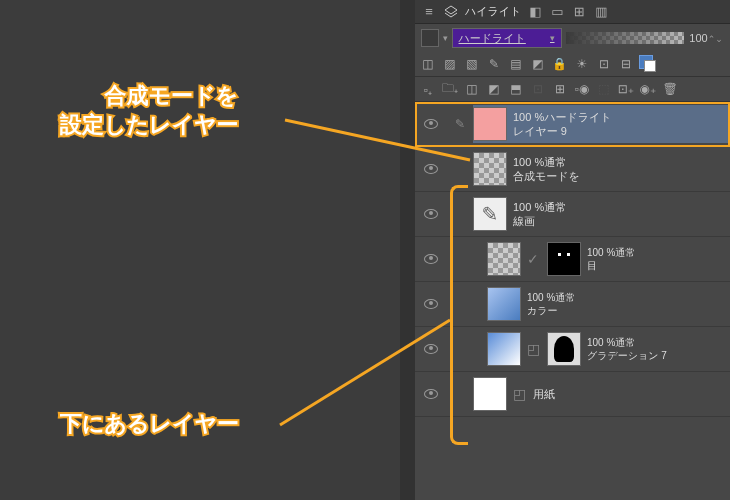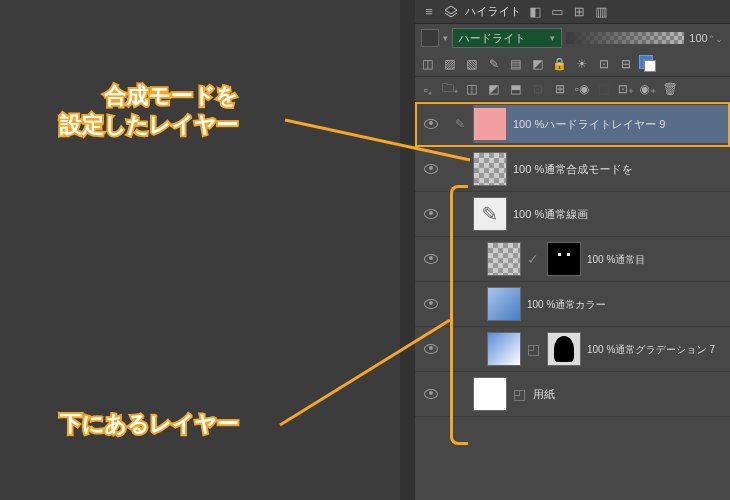--- a/index.html
+++ b/index.html
@@ -5,21 +5,21 @@
 * { box-sizing: border-box; margin: 0; padding: 0; }
 body { width: 730px; height: 500px; background: #323232; font-family: "Meiryo", sans-serif; overflow: hidden; position: relative; }
 .canvas { position: absolute; left: 0; top: 0; width: 400px; height: 500px; background: #3c3c3c; }
 .panel { position: absolute; right: 0; top: 0; width: 315px; height: 500px; background: #474747; display: flex; flex-direction: column; }
 .panel-tabs { height: 24px; background: #3a3a3a; display: flex; align-items: center; padding: 0 6px; gap: 6px; border-bottom: 1px solid #2a2a2a; }
 .tab-icon { width: 16px; height: 16px; display: flex; align-items: center; justify-content: center; color: #aaa; font-size: 13px; }
 .tab-icon.active { color: #ddd; }
 .tab-label { color: #ddd; font-size: 11px; }
 .blend-row { height: 28px; display: flex; align-items: center; padding: 4px 6px; gap: 4px; }
 .small-sq { width: 18px; height: 18px; border: 1px solid #666; background: #3a3a3a; }
-.dropdown { flex: 0 0 110px; height: 20px; background: #14532d; border: 1px solid #666; color: #ccc; font-size: 11px; display: flex; align-items: center; justify-content: space-between; padding: 0 6px; }
+.dropdown { flex: 0 0 110px; height: 20px; background: #4c1d95; border: 1px solid #666; color: #ccc; font-size: 11px; display: flex; align-items: center; justify-content: space-between; padding: 0 6px; text-decoration: underline; }
 .chev { font-size: 9px; color: #999; }
 .opacity-bar { flex: 1; height: 12px; background-image: linear-gradient(45deg,#888 25%,transparent 25%,transparent 75%,#888 75%),linear-gradient(45deg,#888 25%,#bbb 25%,#bbb 75%,#888 75%); background-size: 8px 8px; background-position: 0 0, 4px 4px; position: relative; }
 .opacity-bar::after { content: ""; position: absolute; left: 0; top: 0; right: 0; bottom: 0; background: linear-gradient(to right, rgba(58,58,58,1), rgba(58,58,58,0)); }
 .opacity-val { color: #ccc; font-size: 11px; width: 36px; text-align: center; }
 .toolbar { display: flex; flex-wrap: wrap; padding: 3px 4px; gap: 4px; border-bottom: 1px solid #333; }
 .tool { width: 18px; height: 18px; color: #aaa; font-size: 12px; display: flex; align-items: center; justify-content: center; cursor: pointer; }
 .tool.blue { background: #4a7cbf; border: 1px solid #6a9cdf; width: 14px; height: 14px; position: relative; }
 .tool.blue::after { content: ""; position: absolute; right: -4px; bottom: -4px; width: 10px; height: 10px; background: #fff; border: 1px solid #888; }
 .tool.disabled { color: #555; }
 .layer-actions { display: flex; padding: 3px 4px; gap: 4px; border-bottom: 1px solid #333; justify-content: flex-start; }
@@ -39,21 +39,21 @@
 .thumb.white { background: #fff; }
 .thumb.black { background: #000; position: relative; }
 .thumb.black::before, .thumb.black::after { content: ""; position: absolute; top: 10px; width: 3px; height: 3px; background: #fff; }
 .thumb.black::before { left: 10px; }
 .thumb.black::after { right: 10px; }
 .thumb.blue { background: linear-gradient(135deg, #a8c4f0, #4a7cbf); }
 .thumb.grad { background: linear-gradient(135deg, #5a8dd8, #fff); }
 .thumb.lineart { background: #eee; display: flex; align-items: center; justify-content: center; font-size: 20px; color: #666; }
 .thumb.sil { background: #ddd; display: flex; align-items: center; justify-content: center; }
 .sil-shape { width: 20px; height: 26px; background: #000; border-radius: 50% 50% 20% 20%; }
-.layer-text { display: flex; color: #ddd; font-size: 11px; line-height: 1.3; }
+.layer-text { display: flex; flex-direction: column; color: #ddd; font-size: 11px; line-height: 1.3; }
 .layer-text.small { font-size: 10px; }
 .clip-ico { width: 16px; color: #888; font-size: 14px; margin-right: 4px; }
 .annotation { position: absolute; color: #fff; font-weight: bold; font-size: 22px; -webkit-text-stroke: 4px #f5a623; paint-order: stroke fill; white-space: pre; line-height: 1.3; text-align: right; }
 .ann1 { top: 82px; left: 60px; text-align: center; }
 .ann2 { top: 410px; left: 60px; }
 svg.lines { position: absolute; left: 0; top: 0; pointer-events: none; }
 .bracket { position: absolute; border: 3px solid #f5a623; border-right: none; border-radius: 8px 0 0 8px; }
 </style>
 </head>
 <body>

